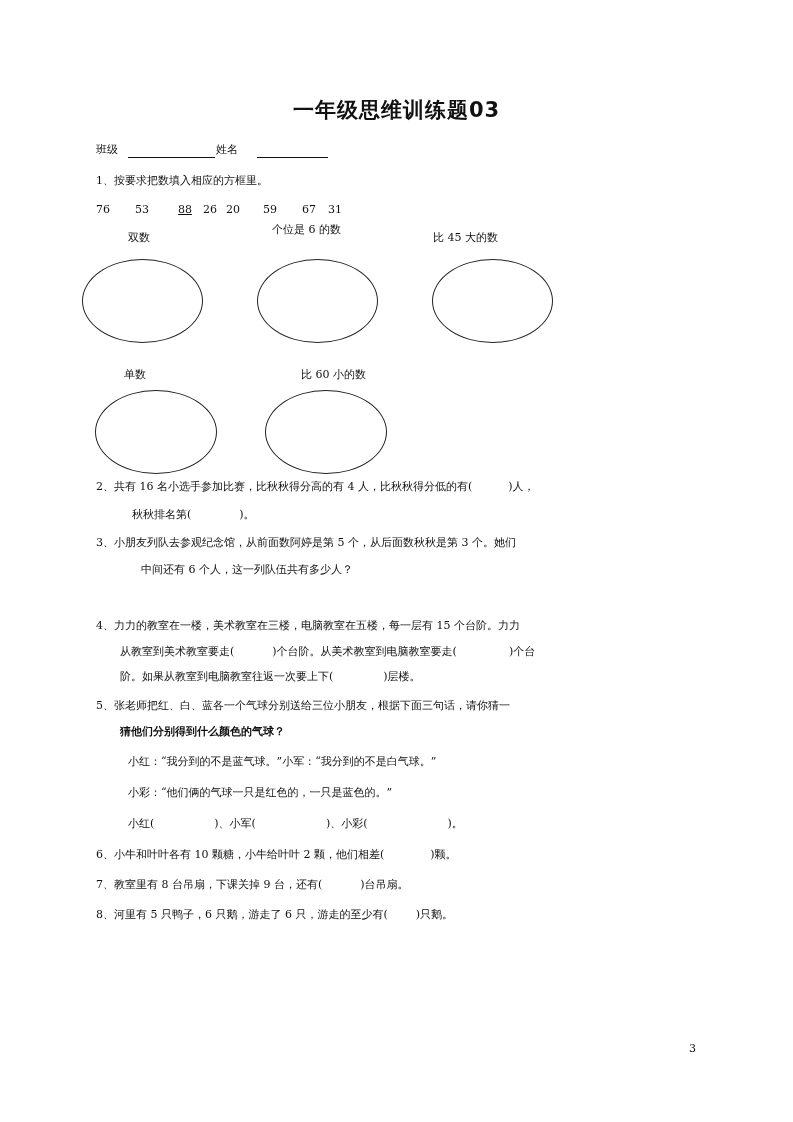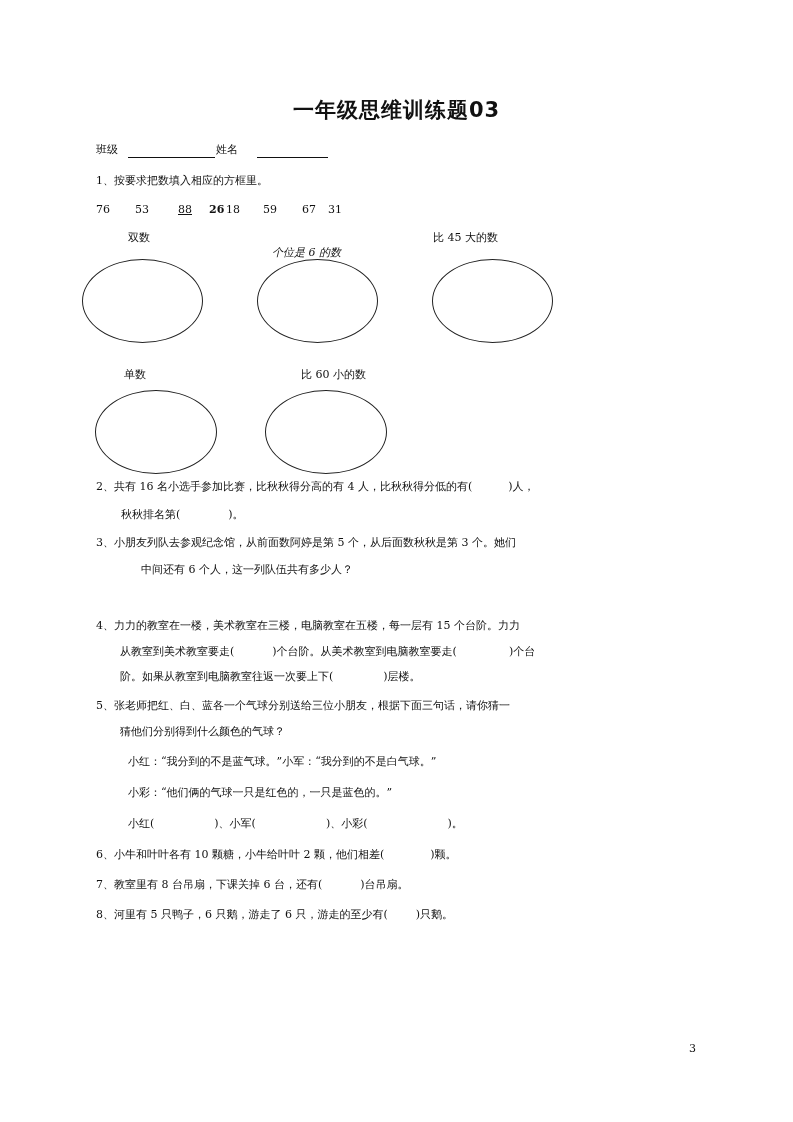--- a/index.html
+++ b/index.html
@@ -22,70 +22,70 @@
 <div class="abs t" style="left:96px;top:140px;">班级</div>
 <div class="uline" style="left:128px;top:157px;width:87px;"></div>
 <div class="abs t" style="left:216px;top:140px;">姓名</div>
 <div class="uline" style="left:257px;top:157px;width:71px;"></div>
 
 <div class="abs t" style="left:96px;top:171px;">1、按要求把数填入相应的方框里。</div>
 <div>
   <span class="abs t" style="left:96px;top:200px;">76</span>
   <span class="abs t" style="left:135px;top:200px;">53</span>
   <span class="abs t" style="left:178px;top:200px;text-decoration:underline;">88</span>
-  <span class="abs t" style="left:209px;top:200px;font-weight:bold;">26</span>
-  <span class="abs t" style="left:226px;top:200px;">18</span>
+  <span class="abs t" style="left:203px;top:200px;">26</span>
+  <span class="abs t" style="left:226px;top:200px;">20</span>
   <span class="abs t" style="left:263px;top:200px;">59</span>
   <span class="abs t" style="left:302px;top:200px;">67</span>
   <span class="abs t" style="left:328px;top:200px;">31</span>
 </div>
 
 <div class="abs t" style="left:128px;top:228px;text-align:center;">双数</div>
-<div class="abs t" style="left:272px;top:243px;font-style:italic;">个位是 6 的数</div>
+<div class="abs t" style="left:272px;top:220px;">个位是 6 的数</div>
 <div class="abs t" style="left:433px;top:228px;">比 45 大的数</div>
 
 <div class="ellipse" style="left:82px;top:259px;width:121px;height:84px;"></div>
 <div class="ellipse" style="left:257px;top:259px;width:121px;height:84px;"></div>
 <div class="ellipse" style="left:432px;top:259px;width:121px;height:84px;"></div>
 
 <div class="abs t" style="left:124px;top:365px;">单数</div>
 <div class="abs t" style="left:301px;top:365px;">比 60 小的数</div>
 
 <div class="ellipse" style="left:95px;top:390px;width:122px;height:84px;"></div>
 <div class="ellipse" style="left:265px;top:390px;width:122px;height:84px;"></div>
 
 <div class="abs t" style="left:96px;top:477px;">
   <span>2、共有 16 名小选手参加比赛，比秋秋得分高的有 4 人，比秋秋得分低的有(</span><span class="blank" style="width:36px;"></span><span>)人，</span>
 </div>
-<div class="abs t" style="left:121px;top:505px;">
+<div class="abs t" style="left:132px;top:505px;">
   <span>秋秋排名第(</span><span class="blank" style="width:48px;"></span><span>)。</span>
 </div>
 
 <div class="abs t" style="left:96px;top:533px;">3、小朋友列队去参观纪念馆，从前面数阿婷是第 5 个，从后面数秋秋是第 3 个。她们</div>
 <div class="abs t" style="left:120px;top:560px;margin-left:21px;">中间还有 6 个人，这一列队伍共有多少人？</div>
 
 <div class="abs t" style="left:96px;top:616px;">4、力力的教室在一楼，美术教室在三楼，电脑教室在五楼，每一层有 15 个台阶。力力</div>
 <div class="abs t" style="left:120px;top:642px;">
   <span>从教室到美术教室要走(</span><span class="blank" style="width:38px;"></span><span>)个台阶。从美术教室到电脑教室要走(</span><span class="blank" style="width:52px;"></span><span>)个台</span>
 </div>
 <div class="abs t" style="left:120px;top:667px;">
   <span>阶。如果从教室到电脑教室往返一次要上下(</span><span class="blank" style="width:50px;"></span><span>)层楼。</span>
 </div>
 
 <div class="abs t" style="left:96px;top:696px;">5、张老师把红、白、蓝各一个气球分别送给三位小朋友，根据下面三句话，请你猜一</div>
-<div class="abs t" style="left:120px;top:722px;">猜他们分别得到什么颜色的气球？</div>
+<div class="abs t" style="left:120px;top:722px;font-weight:bold;">猜他们分别得到什么颜色的气球？</div>
 <div class="abs t" style="left:128px;top:752px;">小红：“我分到的不是蓝气球。”小军：“我分到的不是白气球。”</div>
 <div class="abs t" style="left:128px;top:783px;">小彩：“他们俩的气球一只是红色的，一只是蓝色的。”</div>
 <div class="abs t" style="left:128px;top:814px;">
   <span>小红(</span><span class="blank" style="width:60px;"></span><span>)、小军(</span><span class="blank" style="width:70px;"></span><span>)、小彩(</span><span class="blank" style="width:80px;"></span><span>)。</span>
 </div>
 
 <div class="abs t" style="left:96px;top:845px;">
   <span>6、小牛和叶叶各有 10 颗糖，小牛给叶叶 2 颗，他们相差(</span><span class="blank" style="width:46px;"></span><span>)颗。</span>
 </div>
 <div class="abs t" style="left:96px;top:875px;">
-  <span>7、教室里有 8 台吊扇，下课关掉 6 台，还有(</span><span class="blank" style="width:38px;"></span><span>)台吊扇。</span>
+  <span>7、教室里有 8 台吊扇，下课关掉 9 台，还有(</span><span class="blank" style="width:38px;"></span><span>)台吊扇。</span>
 </div>
 <div class="abs t" style="left:96px;top:905px;">
   <span>8、河里有 5 只鸭子，6 只鹅，游走了 6 只，游走的至少有(</span><span class="blank" style="width:28px;"></span><span>)只鹅。</span>
 </div>
 
 <div class="abs pagenum" style="left:689px;top:1042px;">3</div>
 
 </body></html>

